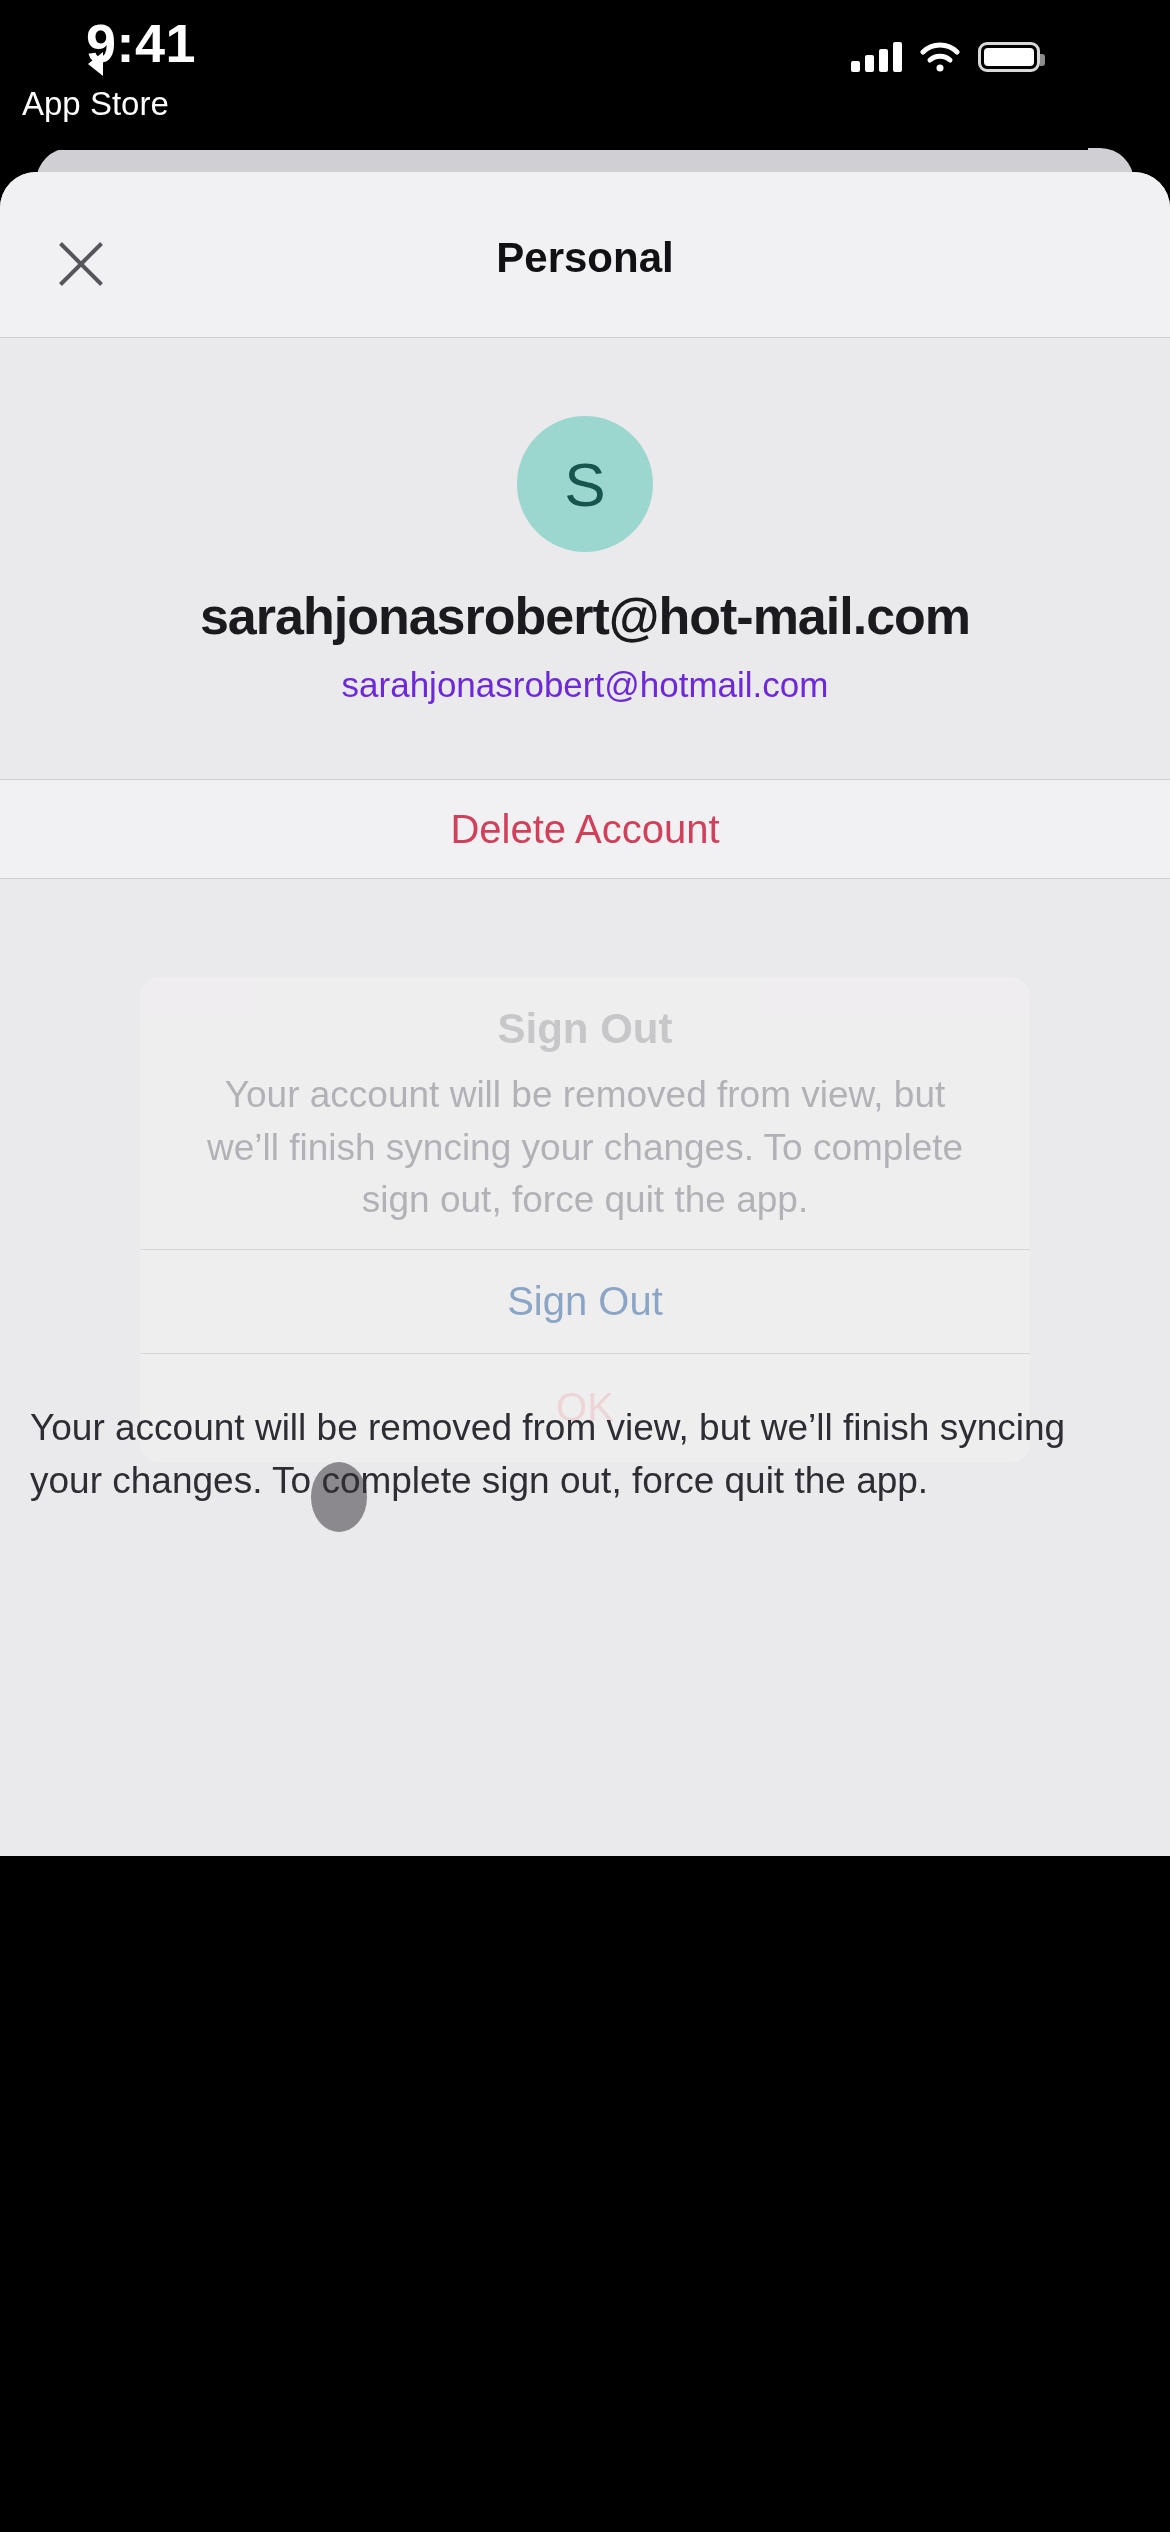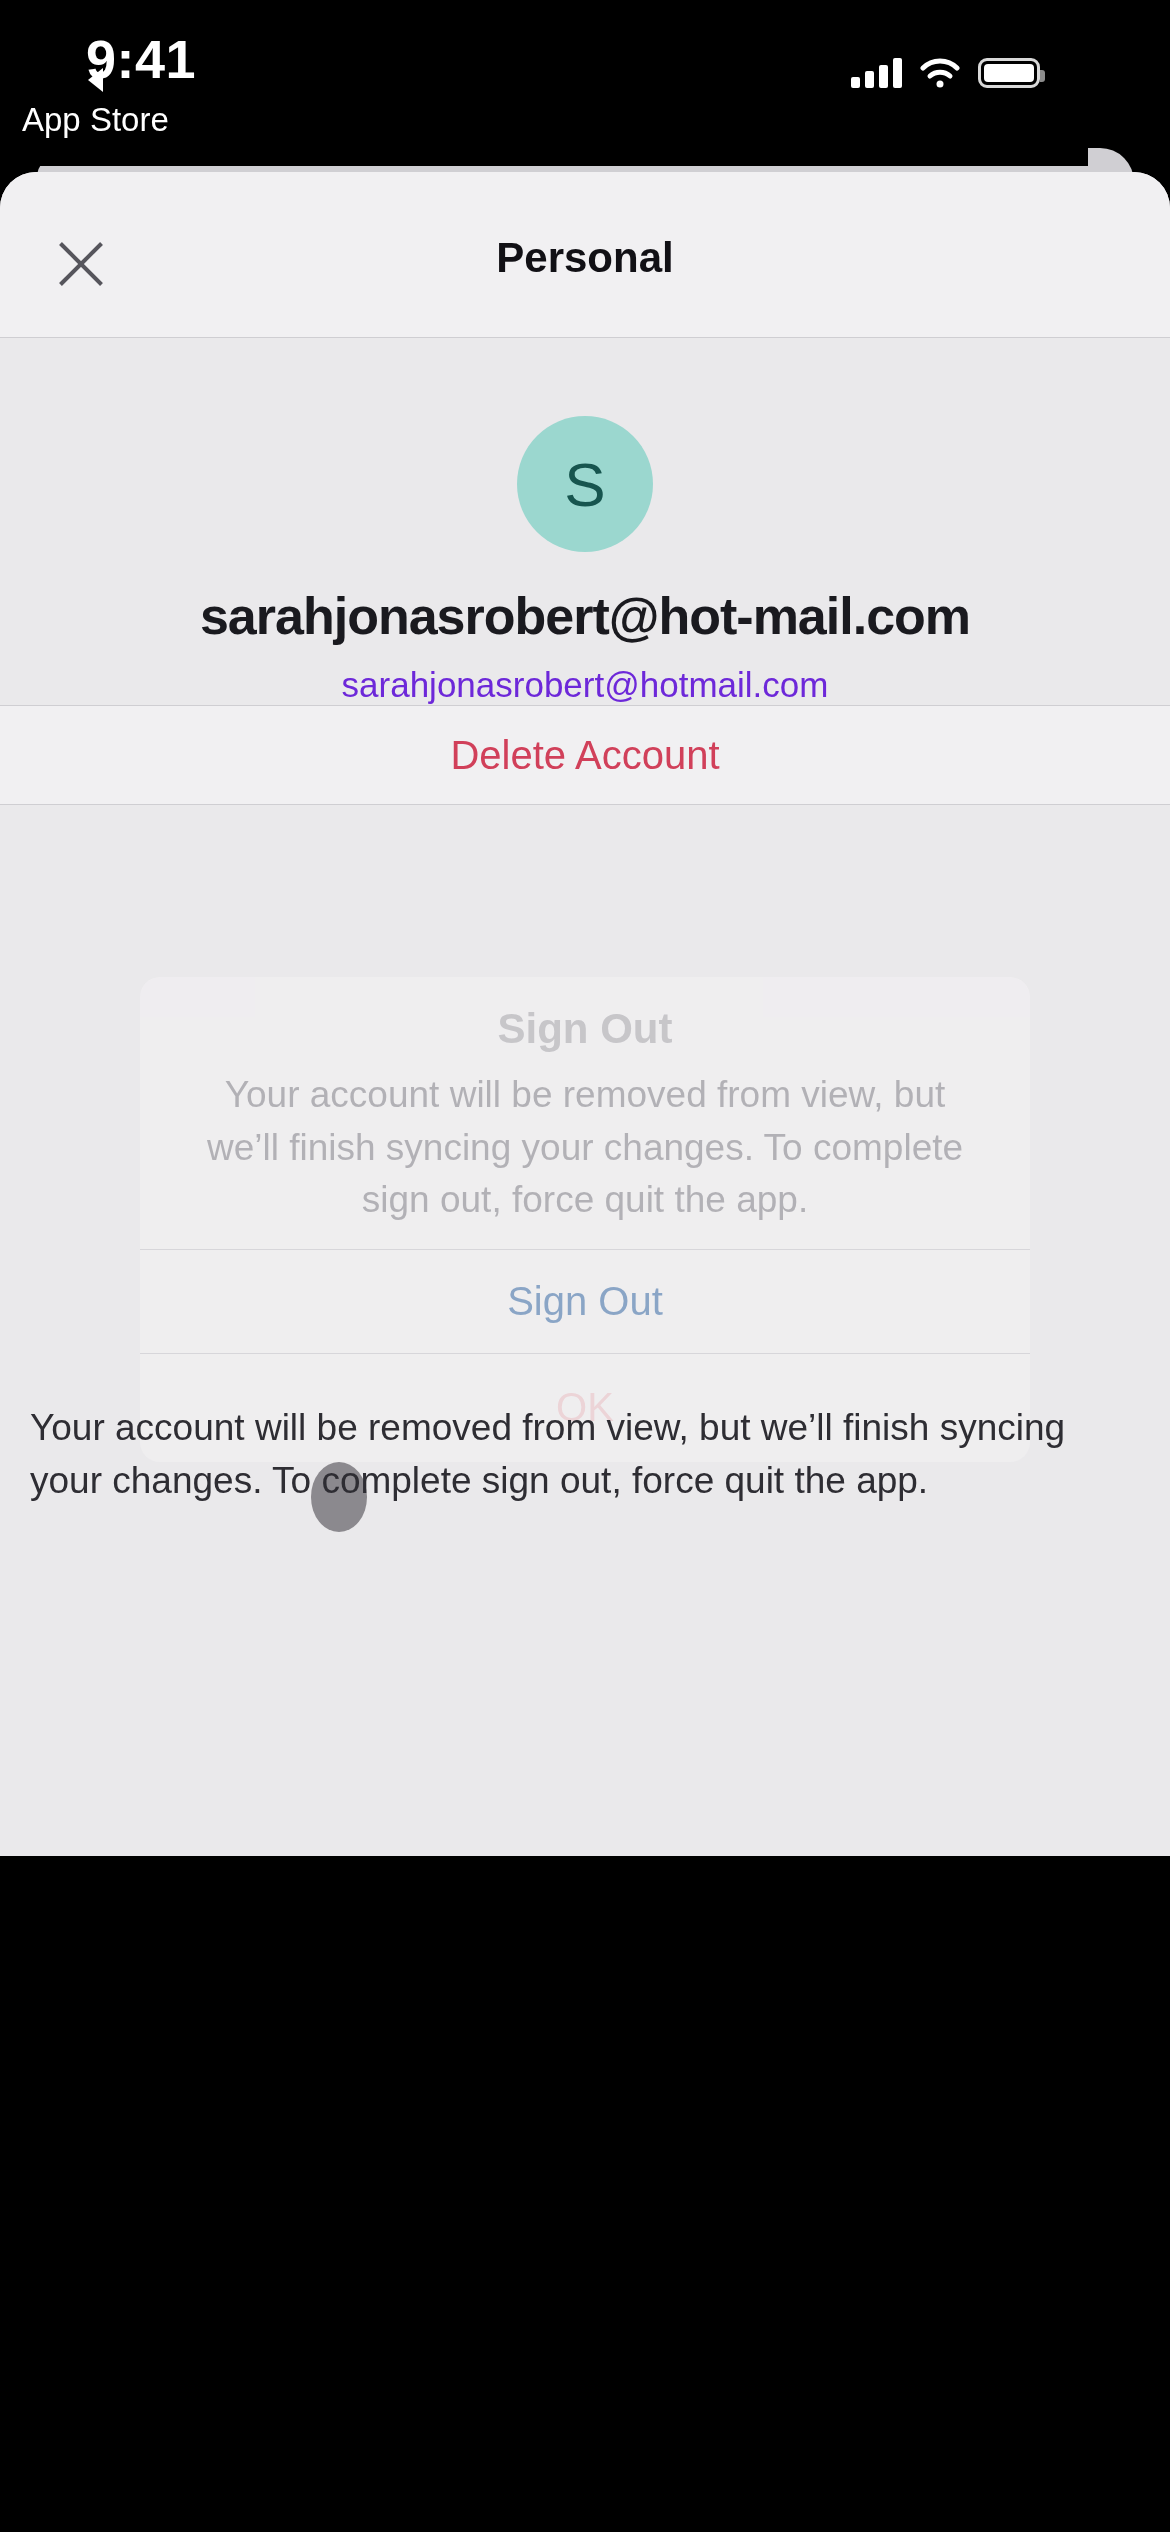--- a/index.html
+++ b/index.html
@@ -6,21 +6,21 @@
   html,body { width:1170px; height:2532px; }
   body {
     font-family:"Liberation Sans", sans-serif;
     background:#000;
     overflow:hidden;
     position:relative;
   }
 
   
   .statusbar{
-    position:absolute; top:16px; left:0; width:1088px; height:150px;
+    position:absolute; top:0; left:0; width:1088px; height:150px;
     background:#000; color:#fff; z-index:60;
   }
   .sb-time{
     position:absolute; left:86px; top:12px;
     font-size:54px; font-weight:700; letter-spacing:0.5px;
   }
   .sb-back{
     position:absolute; left:22px; top:52px;
     display:flex; align-items:center; gap:9px;
     font-size:33px; font-weight:500;flex-direction:column;
@@ -95,21 +95,21 @@
   .acct-title{
     margin:36px 16px 0;
     font-size:52px; font-weight:700; color:#1a1a1f;
     line-height:1.08; letter-spacing:-1px;
   }
   .acct-sub{
     margin-top:21px; font-size:35px; color:#6d28d9; font-weight:400;
   }
 
   
-  .rows{ position:relative; }
+  .rows{ margin-top:74px; position:relative; }
   .row{
     height:100px; width:100%;
     background:#f1f0f2;
     border-top:1px solid #cfced2; border-bottom:1px solid #cfced2;
     display:flex; align-items:center; justify-content:center;
     font-size:40px;
   }
   .row.destructive{ color:#d1405a; }
 
   

